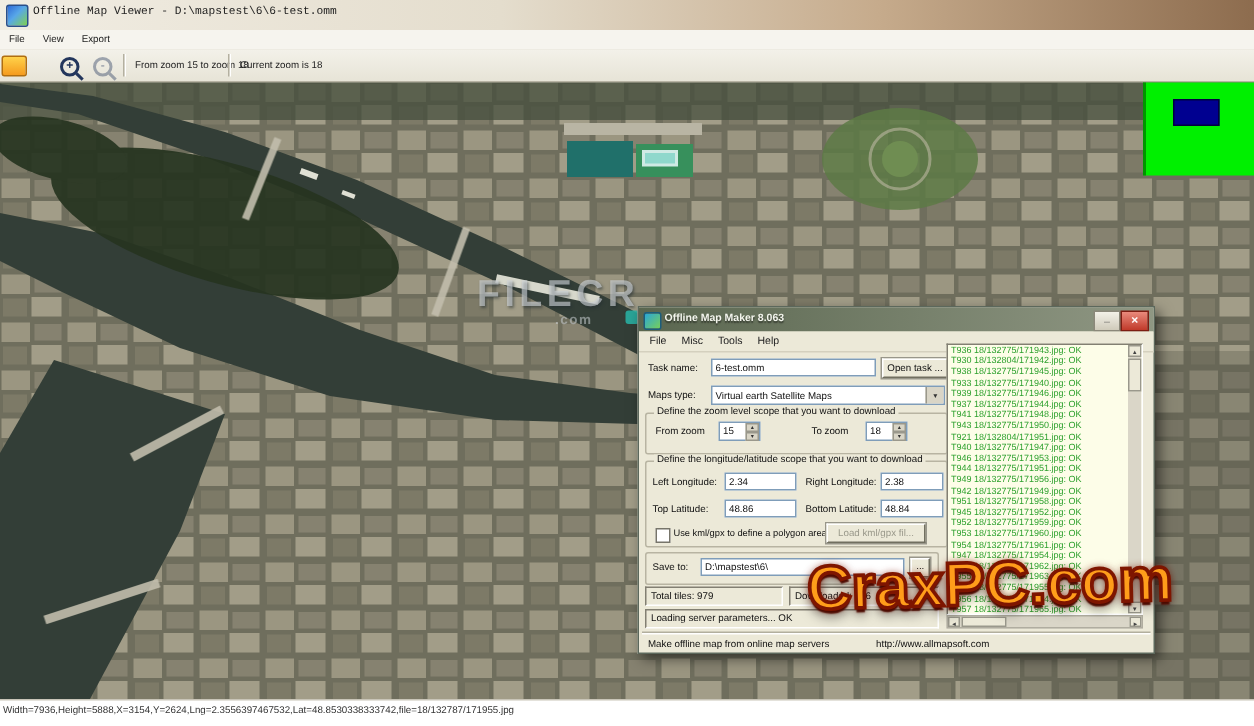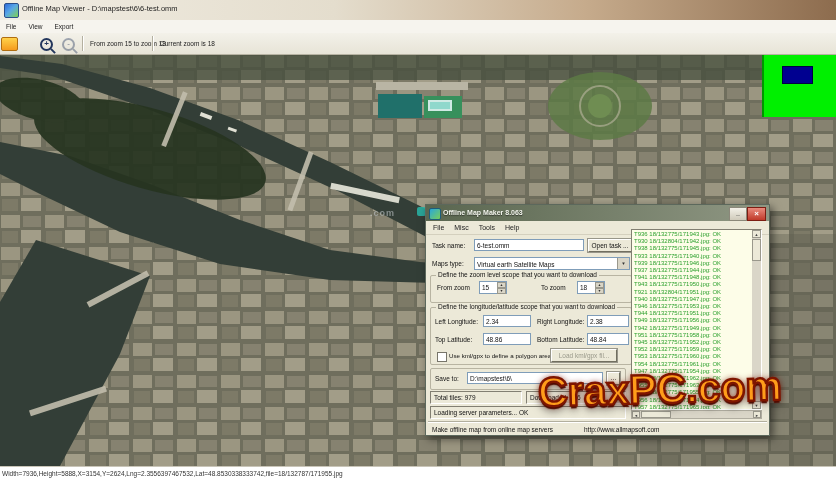--- a/index.html
+++ b/index.html
@@ -5,21 +5,21 @@
   html,body{margin:0;padding:0;background:#222;}
   #app{position:relative;width:836px;height:484px;overflow:hidden;
        font-family:"Liberation Sans",sans-serif;background:#6f6e5d;
        -webkit-font-smoothing:antialiased;}
   
   .titlebar{position:absolute;left:0;top:0;width:836px;height:20px;
     background:linear-gradient(90deg,#f1ede3 0%,#e4ddcd 40%,#c6ab8c 70%,#8d6c4e 100%);
     border-bottom:1px solid #9a927e;}
   .app-icon{position:absolute;left:4px;top:3px;width:13px;height:13px;border-radius:2px;
     background:linear-gradient(135deg,#2f6bd8 0%,#58a7e8 45%,#7fd24f 100%);border:1px solid #2a4f8a;}
-  .title-text{position:absolute;left:22px;top:4px;font-size:7.5px;color:#1d1d1d;white-space:nowrap;}
+  .title-text{position:absolute;left:22px;top:4px;font-size:7.5px;color:#1d1d1d;white-space:nowrap;font-family:Liberation Mono, monospace;}
   .menubar{position:absolute;left:0;top:20px;width:836px;height:13px;background:#f6f4ee;
     border-bottom:1px solid #d9d5c8;display:flex;align-items:center;}
   .menu-item{font-size:6.5px;color:#222;padding:0 6px;line-height:13px;}
   .toolbar{position:absolute;left:0;top:33px;width:836px;height:21px;
     background:linear-gradient(#f3f1e9,#e7e4d7);border-bottom:1px solid #b7b3a3;}
   .tb-folder{position:absolute;left:1px;top:4px;width:15px;height:12px;border-radius:2px;
     background:linear-gradient(#ffd24a,#f59b1e);border:1px solid #b06e10;}
   .mag{position:absolute;top:5px;width:9px;height:9px;border:2px solid #23365c;border-radius:50%;}
   .mag::after{content:"";position:absolute;width:6px;height:2px;background:#23365c;
     right:-5px;bottom:-3px;transform:rotate(45deg);}
@@ -181,20 +181,21 @@
     <div class="tb-label" style="left:160px;">Current zoom is 18</div>
   </div>
   <div class="statusbar">
     <div class="status-text">Width=7936,Height=5888,X=3154,Y=2624,Lng=2.3556397467532,Lat=48.8530338333742,file=18/132787/171955.jpg</div>
   </div>
 
   <div class="overview">
     <div class="viewport-rect"></div>
   </div>
 
+  <div class="wm-filecr">FILECR</div>
   <div class="wm-filecr-sub">.com</div>
   <div class="wm-filecr-logo"></div>
 
   <div class="dialog">
     <div class="dlg-title">
       <div class="dlg-icon"></div>
       <div class="dlg-title-text">Offline Map Maker 8.063</div>
       <div class="dlg-min">_</div>
       <div class="dlg-close">×</div>
     </div>

